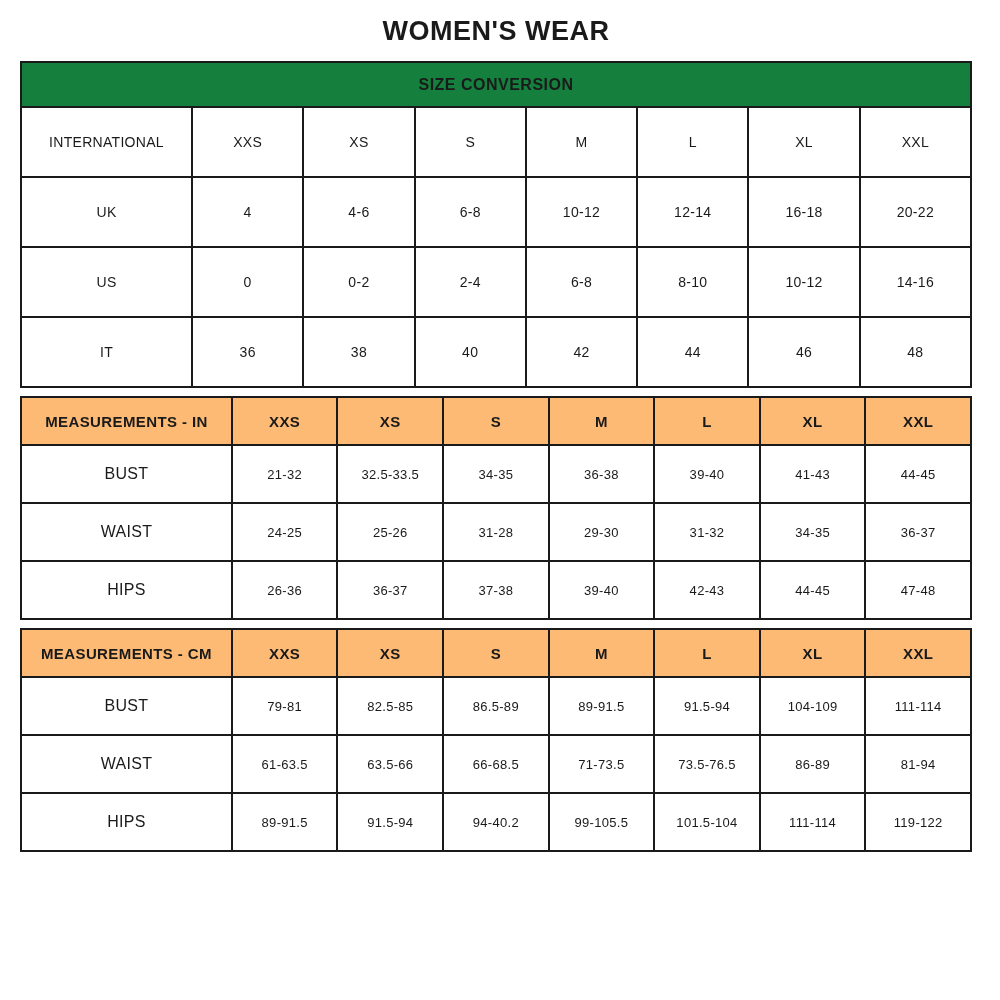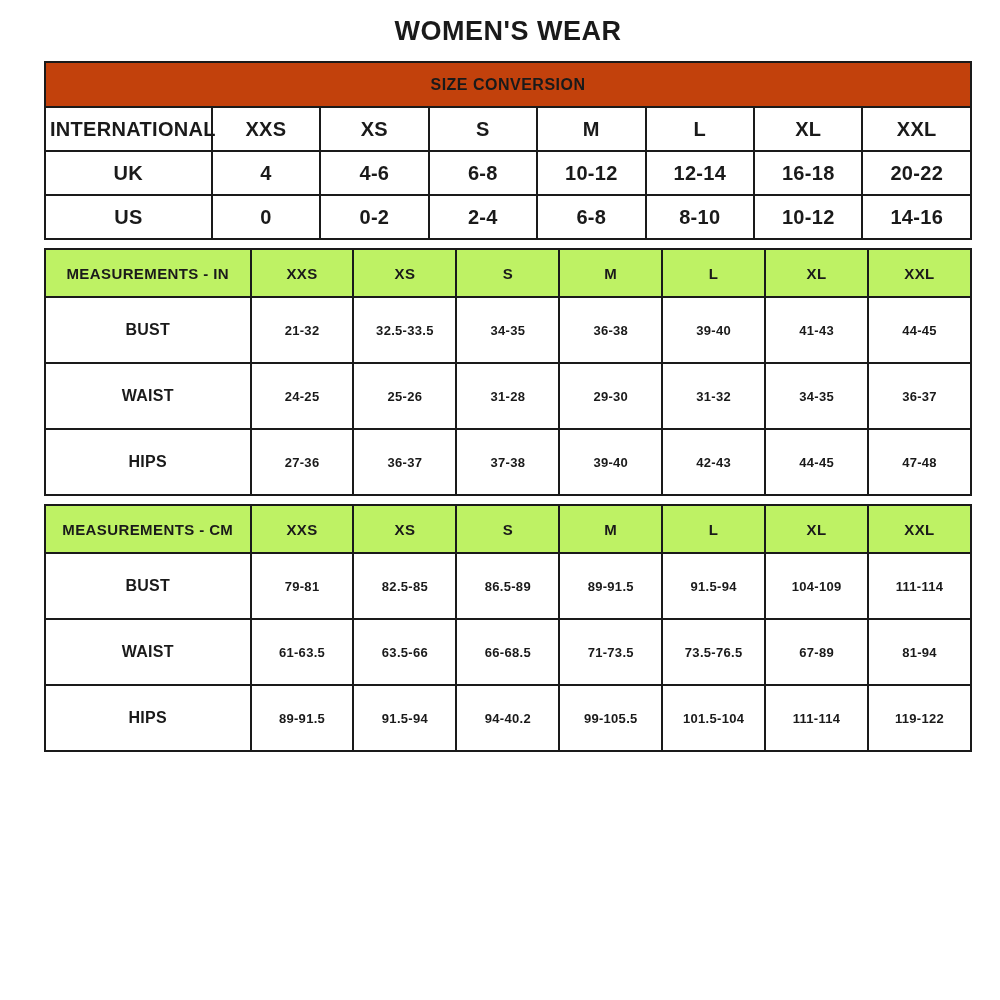--- a/index.html
+++ b/index.html
@@ -5,21 +5,21 @@
   * { box-sizing: border-box; margin: 0; padding: 0; }
   html, body {
     background: #ffffff;
     font-family: "Liberation Sans", sans-serif;
     color: #1a1a1a;
   }
   .page {
     width: 1000px;
     min-height: 1000px;
     margin: 0 auto;
-    padding: 12px 28px 10px 44px;
+    padding: 12px 28px 10px 20px;
     background: #ffffff;
   }
   h1.page-title {
     text-align: center;
     font-size: 27px;
     font-weight: 700;
     letter-spacing: 0.5px;
     margin: 4px 0 14px 0;
   }
   table {
@@ -29,46 +29,46 @@
     margin-bottom: 8px;
   }
   th, td {
     border: 2px solid #1a1a1a;
     text-align: center;
     vertical-align: middle;
     padding: 2px 4px;
   }
   
   .t-conv .band {
-    background: #c2410c;
+    background: #15803d;
     font-size: 16px;
     font-weight: 700;
     letter-spacing: 0.5px;
     height: 45px;
   }
   .t-conv td {
-    height: 44px;
-    font-size: 20px;
-    font-weight: 700;
+    height: 70px;
+    font-size: 14px;
+    font-weight: 400;
     letter-spacing: 0.3px;
   }
   .t-conv col.label-col { width: 18%; }
   .t-conv col.size-col  { width: 11.714%; }
   
   .t-meas th {
-    background: #bef264;
+    background: #fdba74;
     font-size: 15px;
     font-weight: 700;
     letter-spacing: 0.4px;
     height: 48px;
   }
   .t-meas td {
-    height: 66px;
+    height: 58px;
     font-size: 13px;
-    font-weight: 700;
+    font-weight: 400;
     letter-spacing: 0.3px;
   }
   .t-meas td.row-label {
     font-size: 16px;
   }
   .t-meas col.label-col { width: 22.2%; }
   .t-meas col.size-col  { width: 11.114%; }
 </style>
 </head>
 <body>
@@ -115,20 +115,30 @@
       <tr>
         <td>US</td>
         <td>0</td>
         <td>0-2</td>
         <td>2-4</td>
         <td>6-8</td>
         <td>8-10</td>
         <td>10-12</td>
         <td>14-16</td>
       </tr>
+      <tr>
+        <td>IT</td>
+        <td>36</td>
+        <td>38</td>
+        <td>40</td>
+        <td>42</td>
+        <td>44</td>
+        <td>46</td>
+        <td>48</td>
+      </tr>
     </tbody>
   </table>
 
   <table class="t-meas">
     <colgroup>
       <col class="label-col">
         <col class="size-col">
         <col class="size-col">
         <col class="size-col">
       <col class="size-col">
@@ -162,21 +172,21 @@
         <td>24-25</td>
         <td>25-26</td>
         <td>31-28</td>
         <td>29-30</td>
         <td>31-32</td>
         <td>34-35</td>
         <td>36-37</td>
       </tr>
       <tr>
         <td class="row-label">HIPS</td>
-        <td>27-36</td>
+        <td>26-36</td>
         <td>36-37</td>
         <td>37-38</td>
         <td>39-40</td>
         <td>42-43</td>
         <td>44-45</td>
         <td>47-48</td>
       </tr>
     </tbody>
   </table>
 
@@ -212,21 +222,21 @@
         <td>104-109</td>
         <td>111-114</td>
       </tr>
       <tr>
         <td class="row-label">WAIST</td>
         <td>61-63.5</td>
         <td>63.5-66</td>
         <td>66-68.5</td>
         <td>71-73.5</td>
         <td>73.5-76.5</td>
-        <td>67-89</td>
+        <td>86-89</td>
         <td>81-94</td>
       </tr>
       <tr>
         <td class="row-label">HIPS</td>
         <td>89-91.5</td>
         <td>91.5-94</td>
         <td>94-40.2</td>
         <td>99-105.5</td>
         <td>101.5-104</td>
         <td>111-114</td>

